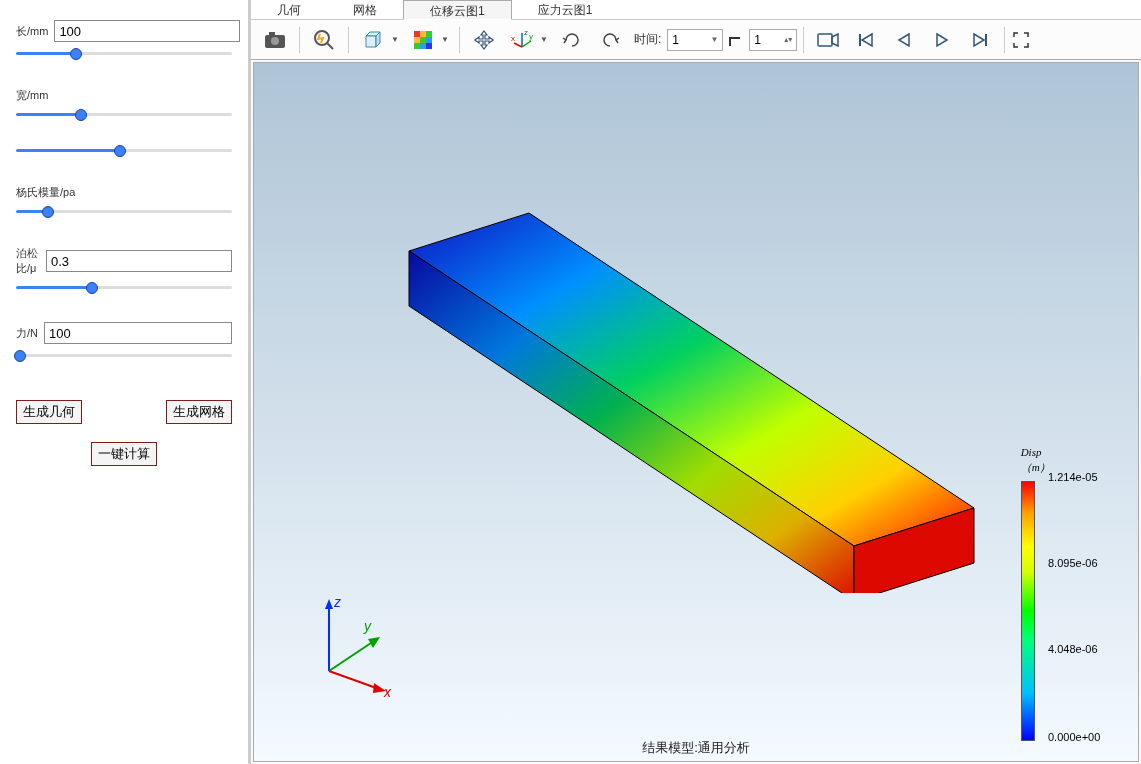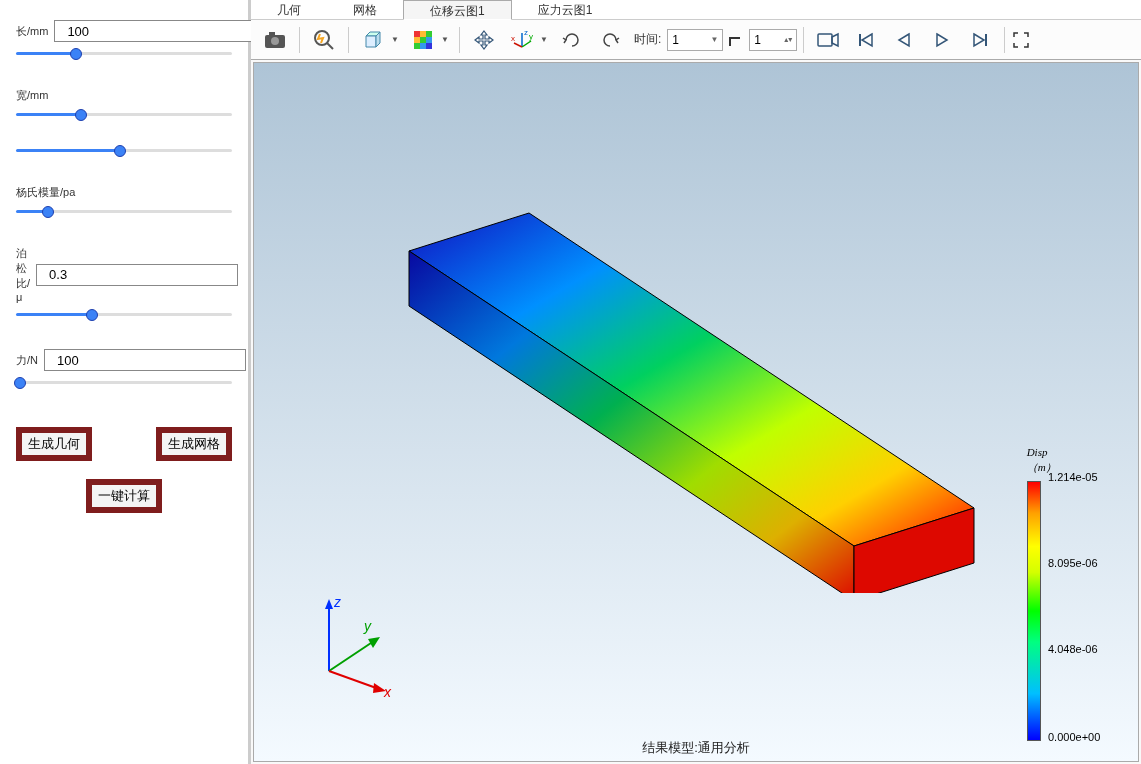--- a/index.html
+++ b/index.html
@@ -20,21 +20,21 @@
     display: flex;
     flex-direction: column;
     gap: 10px;
   }
   .param-row { display: flex; align-items: center; gap: 6px; }
   .param-row label { font-size: 11px; color: #333; }
   .param-row input[type="text"] {
     flex: 1;
     height: 22px;
     border: 1px solid #888;
-    padding: 0 12px;
+    padding: 0 4px;
     font-size: 13px;
   }
   .slider-row { height: 12px; margin-bottom: 14px; position: relative; }
   .slider {
     width: 100%;
     height: 3px;
     background: linear-gradient(to right,#3b82f6 var(--pct,20%),#ddd var(--pct,20%));
     border-radius: 2px;
     position: relative;
   }
@@ -43,21 +43,21 @@
     top: -4px;
     left: var(--pct,20%);
     margin-left: -6px;
     width: 12px; height: 12px;
     border-radius: 50%;
     background: #3b82f6;
     border: 1px solid #1e40af;
   }
   .button-row { display: flex; justify-content: space-between; margin-top: 10px; }
   .btn {
-    border: 6px solid #7f1d1d;
+    border: 1px solid #7f1d1d;
     background: #f4f4f4;
     padding: 2px 6px;
     font-size: 13px;
     cursor: pointer;
   }
   .btn-center { margin: 8px auto 0; }
 
   .main { flex: 1; display: flex; flex-direction: column; }
   .tabs { display: flex; background: #fff; height: 20px; border-bottom: 1px solid #ccc; font-size: 12px; }
   .tab { padding: 2px 26px; cursor: pointer; color: #333; }
@@ -85,21 +85,21 @@
   .triad { position: absolute; left: 40px; bottom: 60px; }
   .legend { position: absolute; right: 10px; bottom: 20px; text-align: left; font-size: 12px; }
   .legend-title { font-style: italic; font-size: 11px; font-family: "Times New Roman",serif; margin-bottom: 2px; }
   .legend-bar {
     width: 14px; height: 260px; margin-top: 4px;
     background: linear-gradient(to top, #0000ff 0%, #00bfff 18%, #00ff80 38%, #00ff00 50%, #d4ff00 65%, #ffff00 75%, #ffa000 88%, #ff0000 100%);
     border: 1px solid #555;
     display: inline-block; vertical-align:top;
     position: relative;
   }
-  .legend-labels { display: inline-block; vertical-align: top; height: 260px; margin-left: 4px; position: relative; width: 80px; font-size:11px;}
+  .legend-labels { display: inline-block; vertical-align: top; height: 260px; margin-left: 10px; position: relative; width: 80px; font-size:11px;}
   .legend-labels span { position: absolute; left: 0; transform: translateY(-50%);}
   .bottom-label { position: absolute; left: 50%; bottom: 4px; transform: translateX(-50%); font-size: 13px; color: #222; }
 </style>
 </head>
 <body>
 
 <div class="sidebar">
   <div class="param-row">
     <label>长/mm</label>
     <input type="text" value="100" style="">

